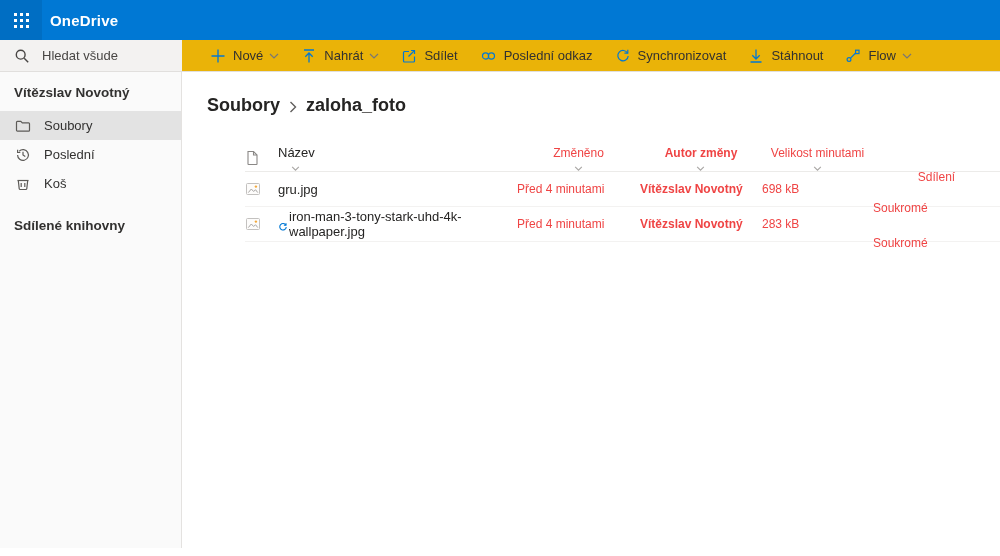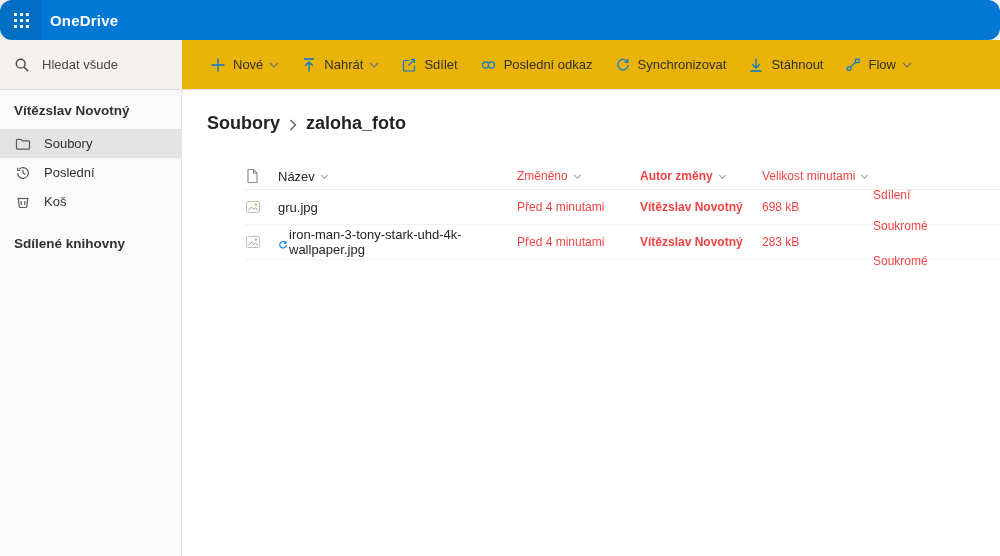--- a/index.html
+++ b/index.html
@@ -3,27 +3,27 @@
 <meta charset="utf-8">
 <style>
   * { box-sizing: border-box; margin: 0; padding: 0; }
   html,body { width:1000px; height:556px; }
   body {
     font-family: "Liberation Sans", sans-serif;
     background:#fff; color:#252423; overflow:hidden;
   }
 
   
-  .topbar { height:40px; background:#0078d4; display:flex; align-items:center;border-radius:12px; }
+  .topbar { height:40px; background:#0078d4; display:flex; align-items:center; }
   .waffle-btn { width:42px; height:40px; display:flex; align-items:center; justify-content:center;
     background:rgba(0,0,0,0.08); cursor:pointer; }
   .app-title { color:#fff; font-size:15px; font-weight:700; margin-left:8px; letter-spacing:.2px; }
 
   
-  .second-row { height:50px; display:flex; border-bottom:1px solid #e1dfdd;justify-content:center; }
+  .second-row { height:32px; display:flex; border-bottom:1px solid #e1dfdd;justify-content:center; }
   .search-box { width:182px; background:#f3f2f1; display:flex; align-items:center;
     padding-left:14px; gap:12px; cursor:text; flex:none; }
   .search-text { font-size:13px; color:#484644; }
   .toolbar { flex:1; background:#eab308; display:flex; align-items:center; padding-left:17px; }
   .tb-item { display:flex; align-items:center; gap:7px; padding:0 11px; height:100%;
     font-size:13px; color:#323130; cursor:pointer; white-space:nowrap; }
   .tb-item svg.cmd { color:#0078d4; }
   .chev { color:#797775; margin-left:-1px; }
 
   
@@ -48,21 +48,21 @@
   .t-header { display:flex; align-items:center; height:27px; border-bottom:1px solid #ecebe9;
     font-size:12px; color:#605e5c; }
   .t-row { display:flex; align-items:center; height:35px; border-bottom:1px solid #f3f2f1; cursor:pointer; }
   .c-icon { width:33px; flex:none; display:flex; align-items:center; }
   .c-name { width:239px; flex:none; font-size:13px; color:#252423; display:flex; align-items:flex-end; }
   .c-mod, .c-author, .c-size, .c-share { font-size:12px; color:#ef4444; }
   .c-mod { width:123px; flex:none; }
   .c-author { width:122px; flex:none;font-weight:bold; }
   .c-size { width:111px; flex:none; }
   .c-share { flex:1;margin-top:37px; }
-  .hdr-cell { display:flex; align-items:center; gap:6px; cursor:pointer; }
+  .hdr-cell { display:flex; align-items:center; gap:6px; cursor:pointer;flex-direction:column; }
   .hdr-cell .chev { color:#a8a6a4; }
   .sync-badge { color:#0078d4; display:inline-flex; position:relative; top:-7px; margin-right:1px; }
   .name-text { cursor:pointer; }
 </style>
 </head>
 <body>
 
 <div class="topbar">
   <div class="waffle-btn">
     <svg width="15" height="15" viewBox="0 0 15 15">

